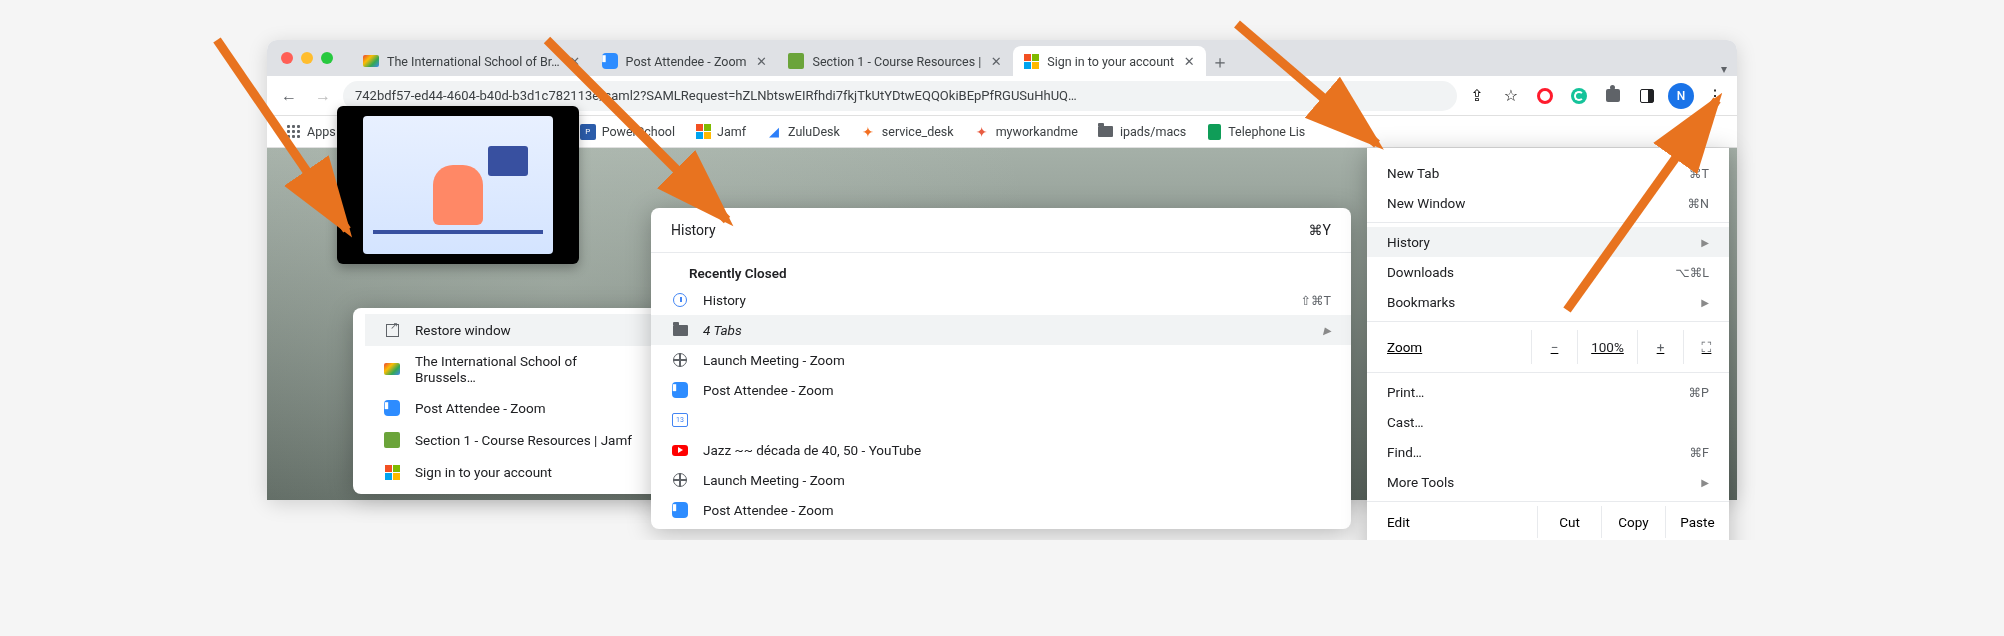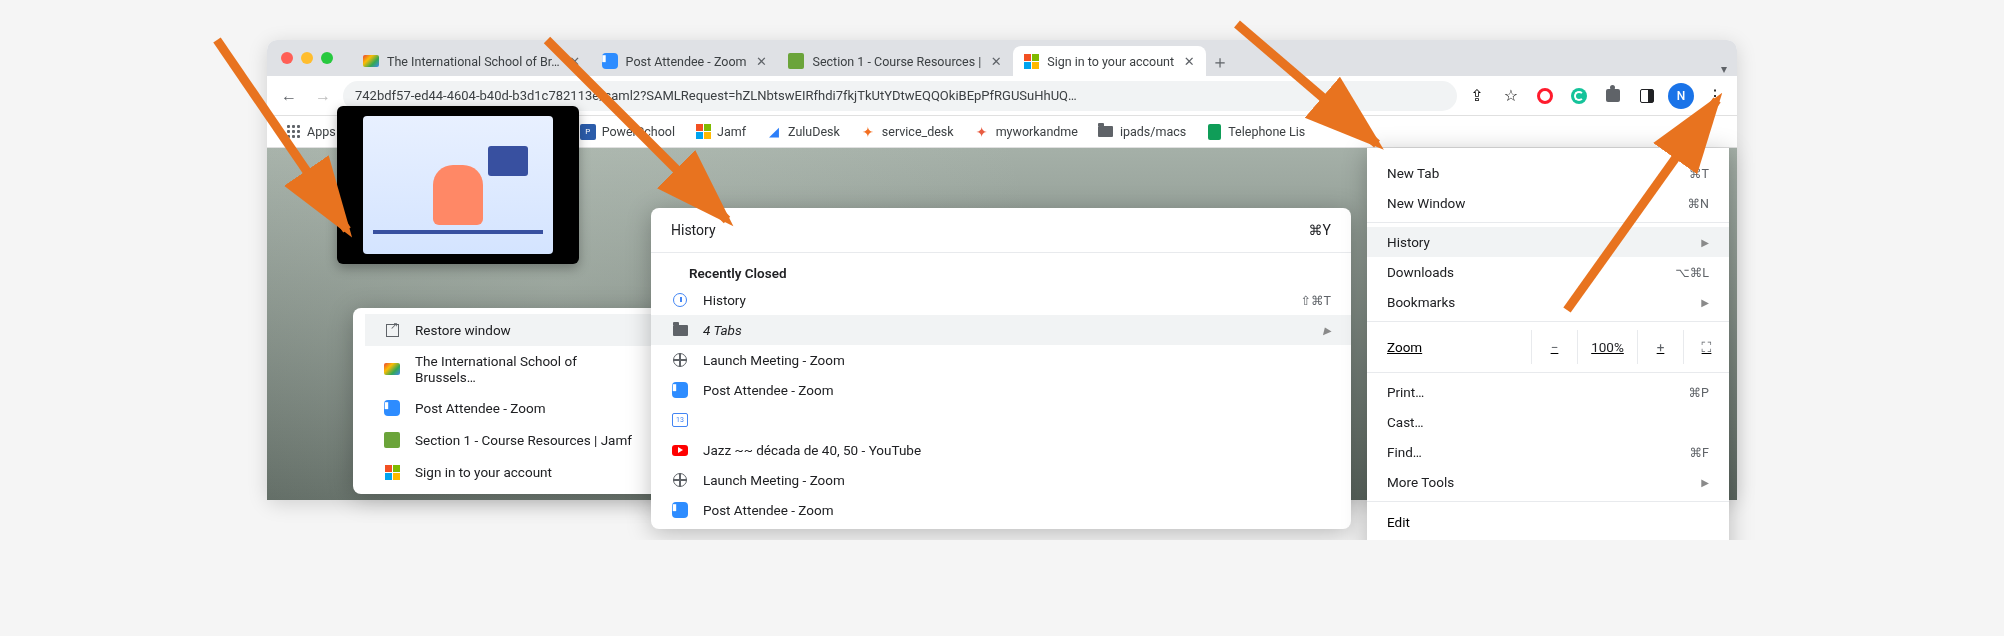--- a/index.html
+++ b/index.html
@@ -406,20 +406,25 @@
           <span>Find…</span>
           <span class="shortcut">⌘F</span>
         </div>
       <div class="row">
           <span>More Tools</span>
           <span class="arrow">▶</span>
         </div>
       <hr>
       <div class="edit-row">
         <span class="lbl">Edit</span>
+        <div class="edit-ctrl">
+          <div>Cut</div>
+          <div>Copy</div>
+          <div>Paste</div>
+        </div>
       </div>
       <hr>
       <div class="row">
           <span>Settings</span>
           <span class="shortcut">⌘,</span>
         </div>
     </div>
 
   </div>
 

